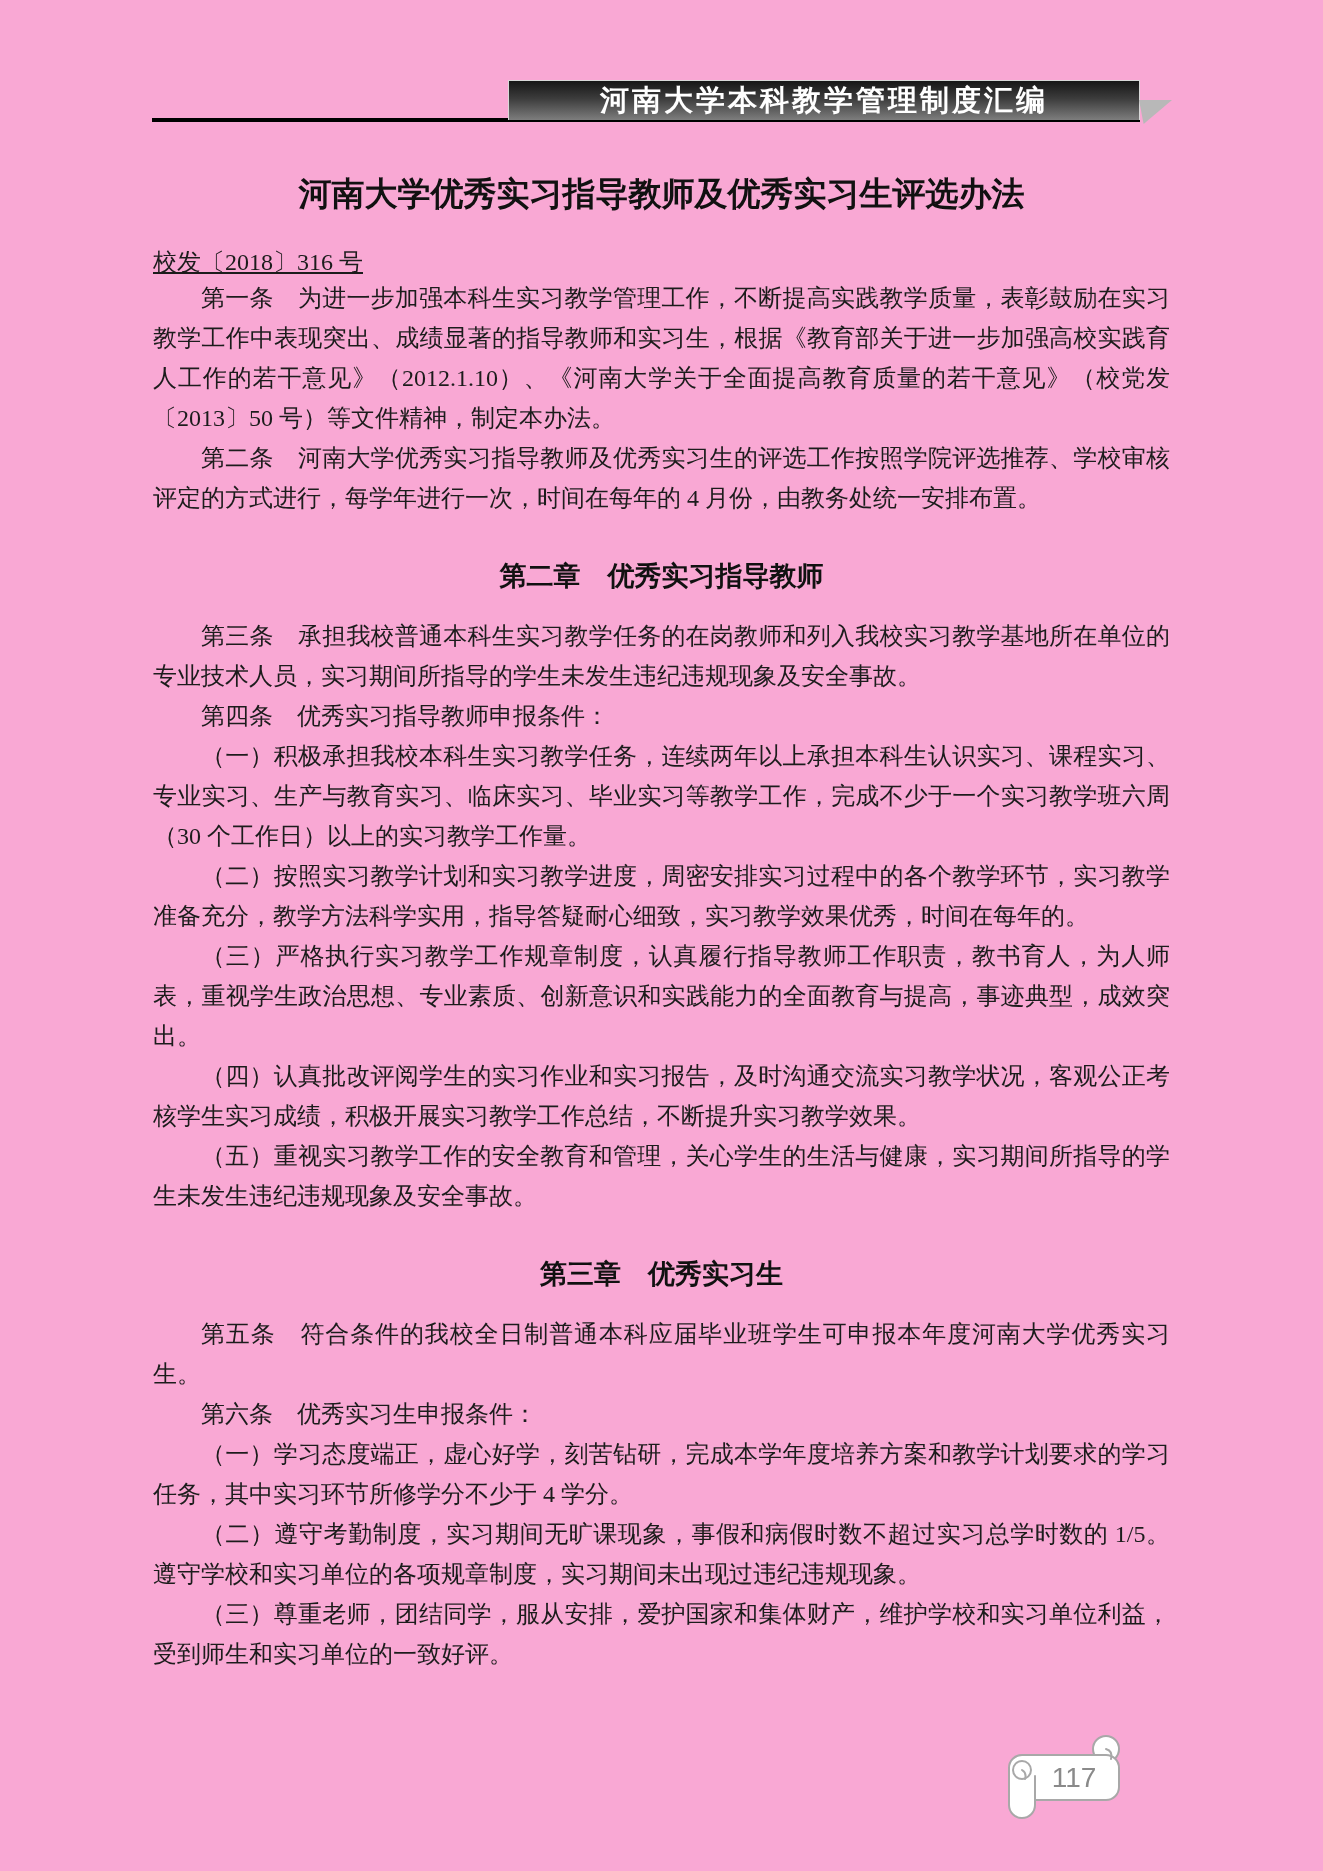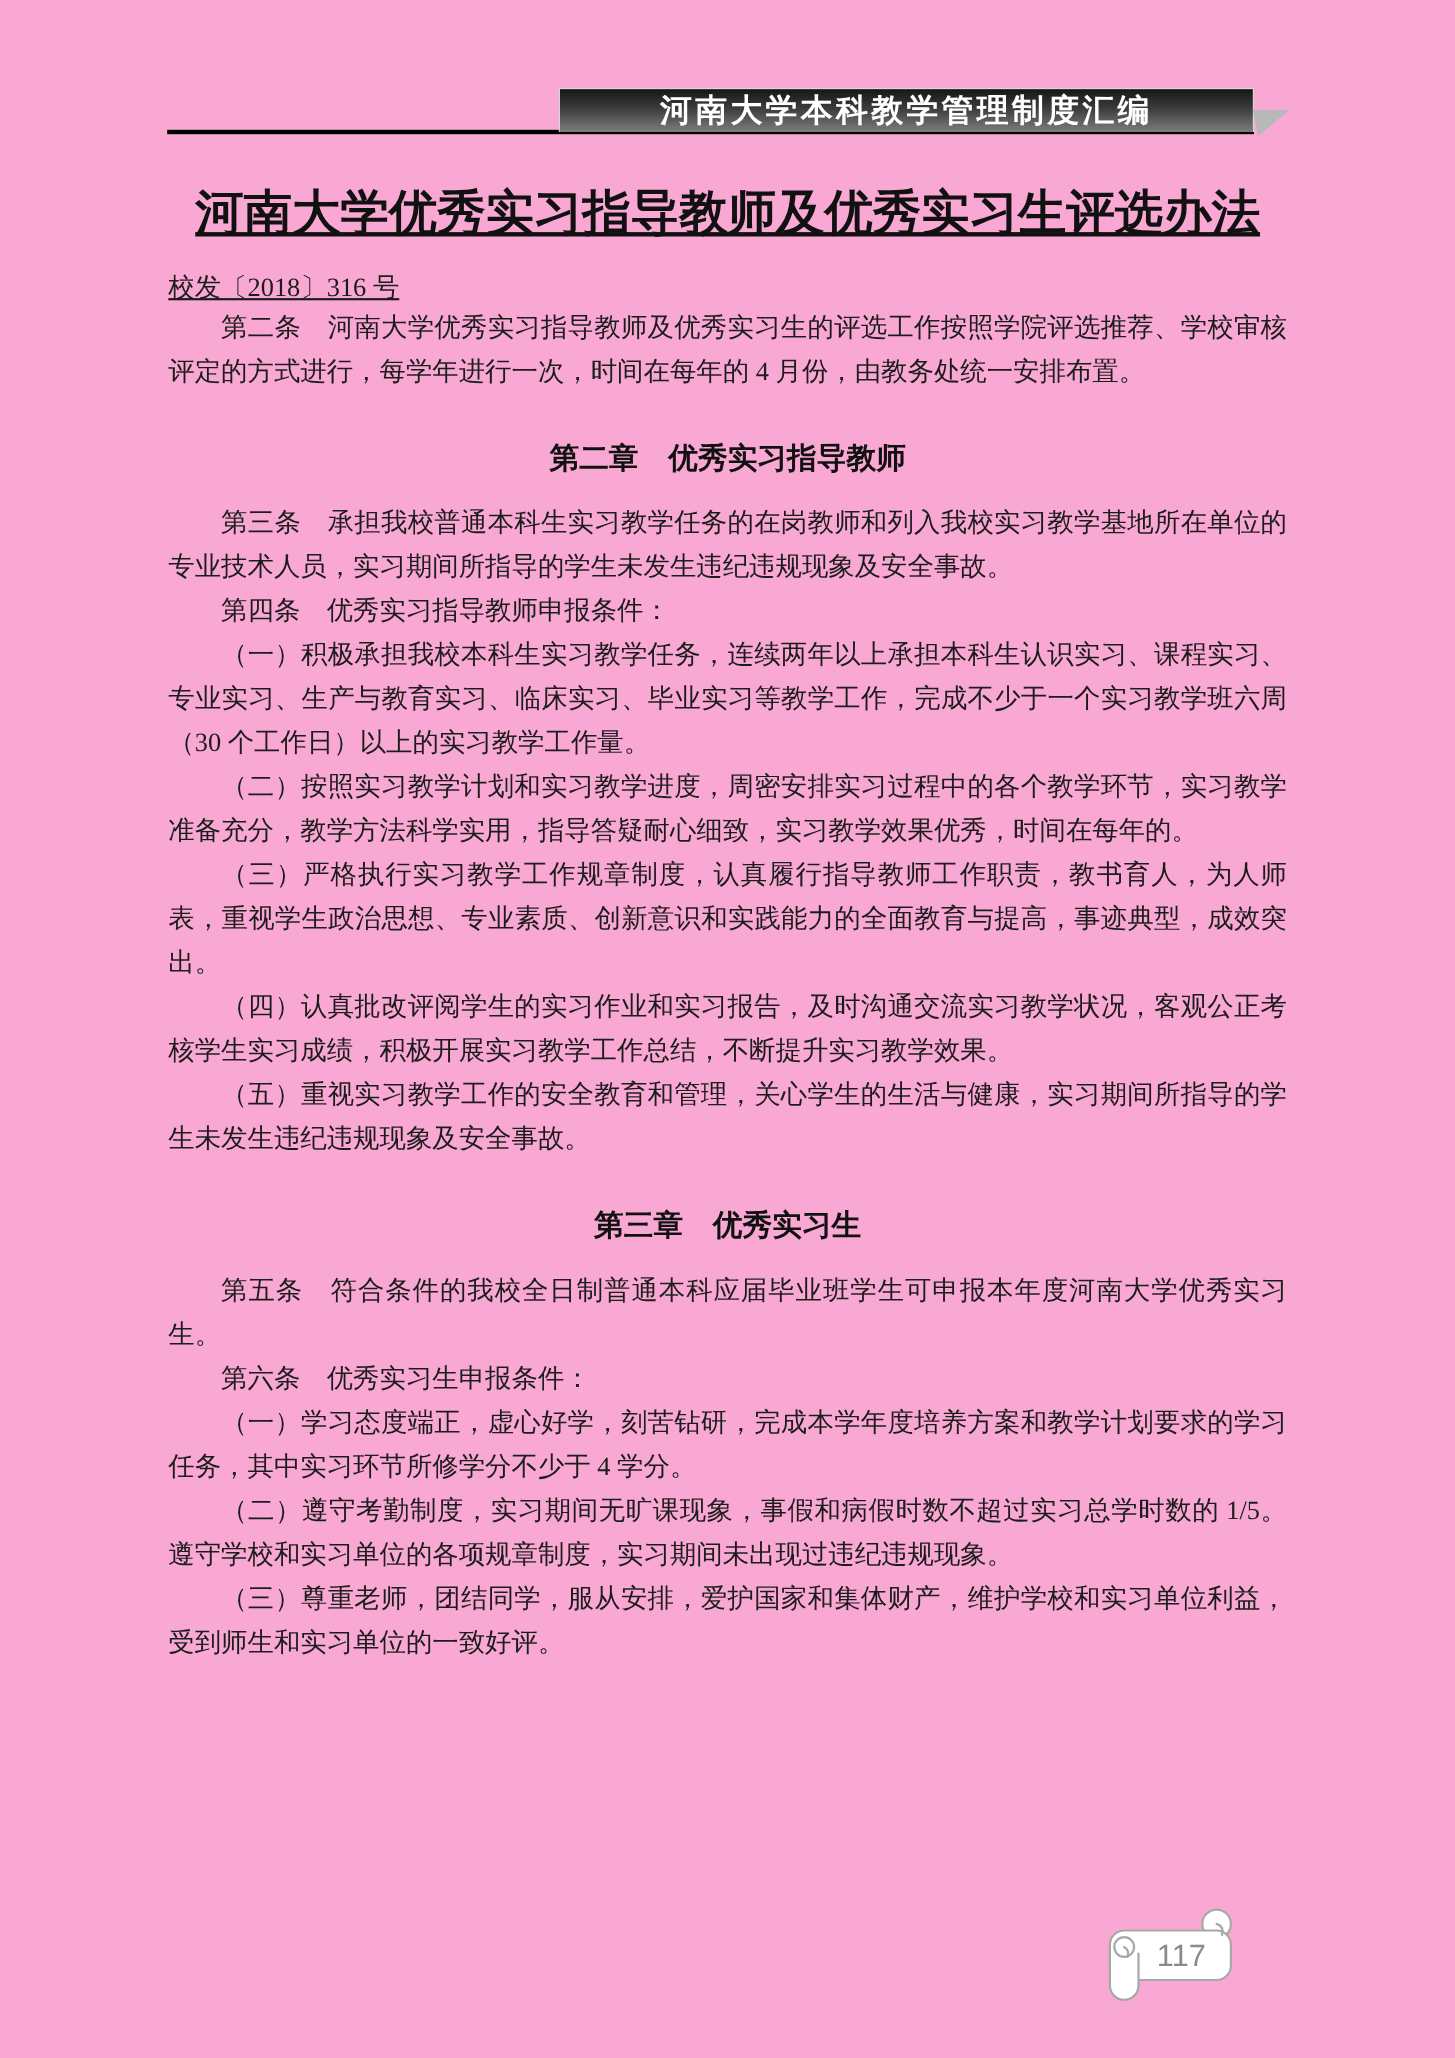--- a/index.html
+++ b/index.html
@@ -38,24 +38,23 @@
   }
   
   .content{
     position:absolute;left:153px;top:150px;width:1017px;
   }
   .doc-title{
     margin-top:22px;
     text-align:center;
     font-family:"Liberation Sans","DejaVu Sans",sans-serif;
     font-weight:bold;
-    font-size:44px;
+    font-size:33px;
     line-height:44px;
     color:#111;
-    text-decoration:underline;
   }
   .doc-number{
     margin-top:30px;
     font-size:24px;
     line-height:32px;
     text-decoration:underline;
   }
   .chapter{
     margin:40px 0 22px 0;
     text-align:center;
@@ -86,20 +85,21 @@
   <div class="header-rule"></div>
   <div class="header-banner">
     <span>河南大学本科教学管理制度汇编</span>
   </div>
   <div class="header-wedge"></div>
 
   <div class="content">
     <div class="doc-title">河南大学优秀实习指导教师及优秀实习生评选办法</div>
     <div class="doc-number">校发〔2018〕316 号</div>
 
+    <p>第一条　为进一步加强本科生实习教学管理工作，不断提高实践教学质量，表彰鼓励在实习教学工作中表现突出、成绩显著的指导教师和实习生，根据《教育部关于进一步加强高校实践育人工作的若干意见》（2012.1.10）、《河南大学关于全面提高教育质量的若干意见》（校党发〔2013〕50 号）等文件精神，制定本办法。</p>
     <p>第二条　河南大学优秀实习指导教师及优秀实习生的评选工作按照学院评选推荐、学校审核评定的方式进行，每学年进行一次，时间在每年的 4 月份，由教务处统一安排布置。</p>
 
     <div class="chapter">第二章　优秀实习指导教师</div>
     <p>第三条　承担我校普通本科生实习教学任务的在岗教师和列入我校实习教学基地所在单位的专业技术人员，实习期间所指导的学生未发生违纪违规现象及安全事故。</p>
     <p>第四条　优秀实习指导教师申报条件：</p>
     <p>（一）积极承担我校本科生实习教学任务，连续两年以上承担本科生认识实习、课程实习、专业实习、生产与教育实习、临床实习、毕业实习等教学工作，完成不少于一个实习教学班六周（30 个工作日）以上的实习教学工作量。</p>
     <p>（二）按照实习教学计划和实习教学进度，周密安排实习过程中的各个教学环节，实习教学准备充分，教学方法科学实用，指导答疑耐心细致，实习教学效果优秀，时间在每年的。</p>
     <p>（三）严格执行实习教学工作规章制度，认真履行指导教师工作职责，教书育人，为人师表，重视学生政治思想、专业素质、创新意识和实践能力的全面教育与提高，事迹典型，成效突出。</p>
     <p>（四）认真批改评阅学生的实习作业和实习报告，及时沟通交流实习教学状况，客观公正考核学生实习成绩，积极开展实习教学工作总结，不断提升实习教学效果。</p>
     <p>（五）重视实习教学工作的安全教育和管理，关心学生的生活与健康，实习期间所指导的学生未发生违纪违规现象及安全事故。</p>

